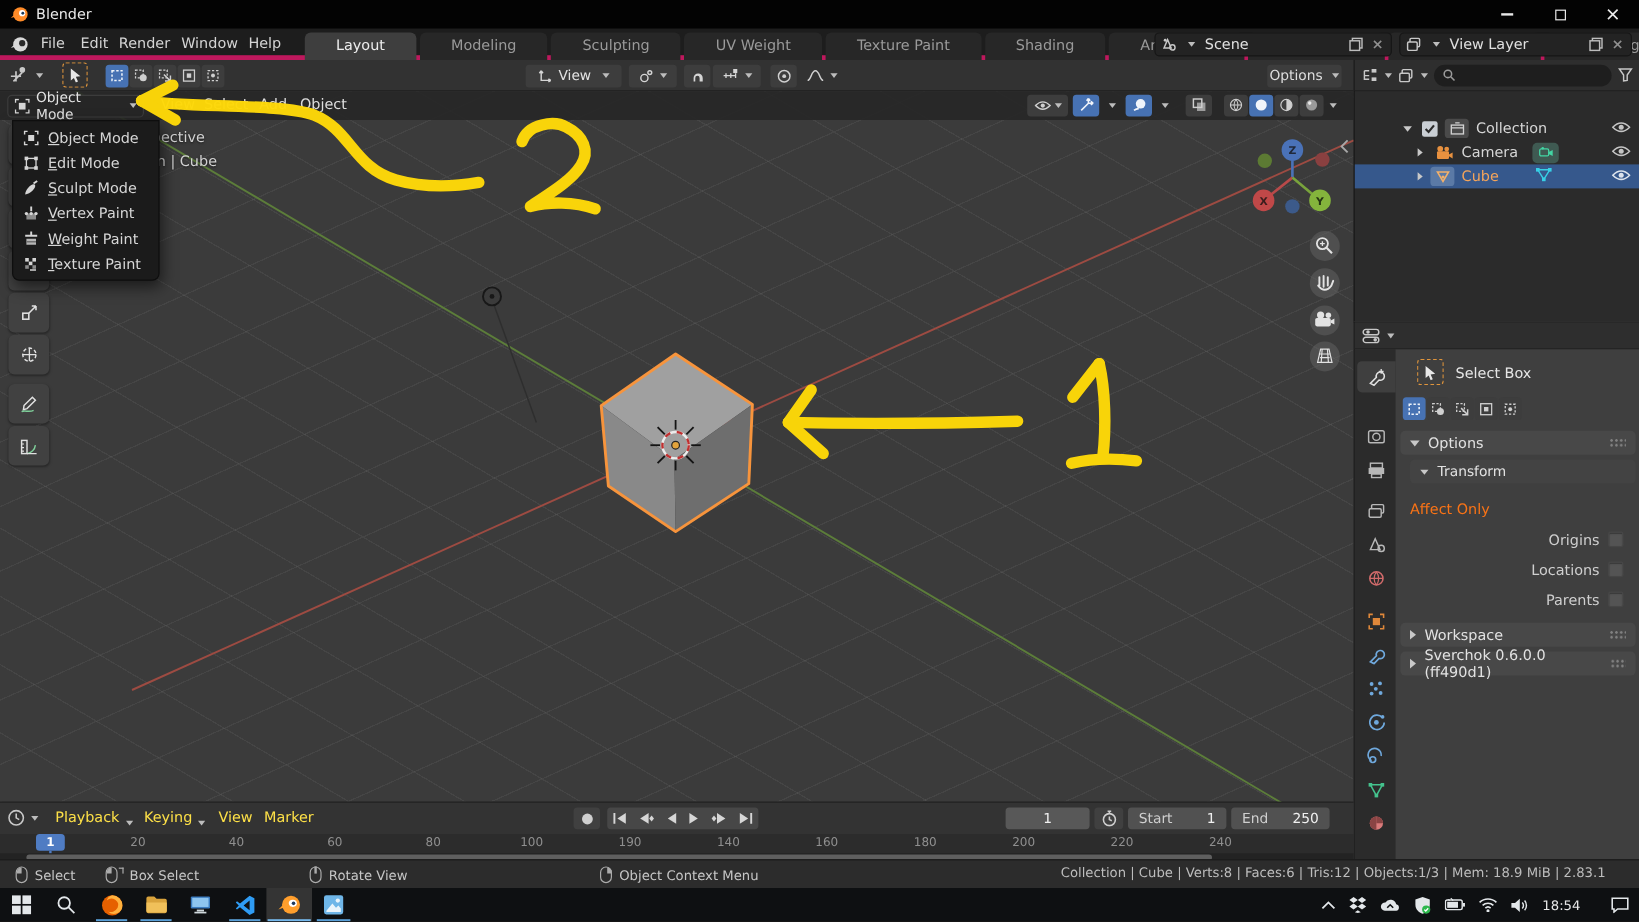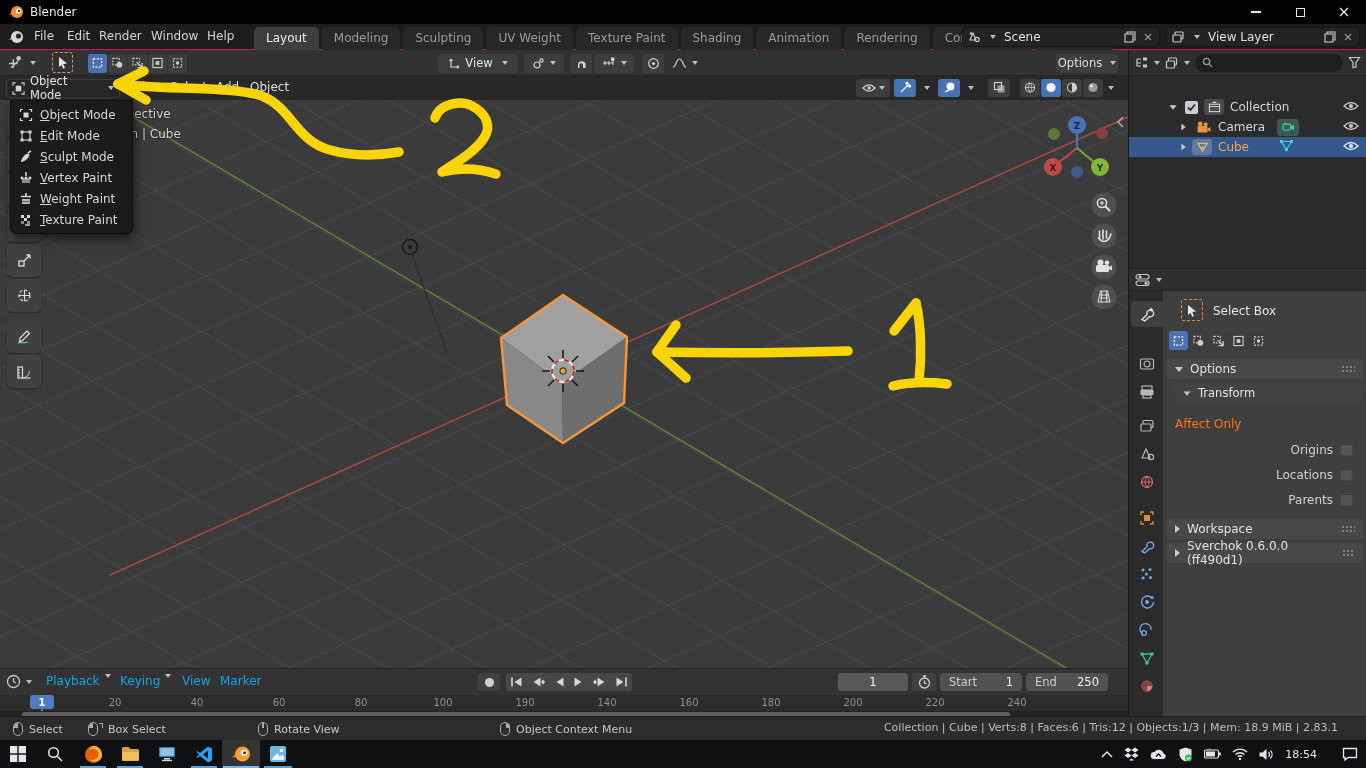--- a/index.html
+++ b/index.html
@@ -12,24 +12,24 @@
     border-top:4px solid #bdbdbd;display:inline-block;margin-left:5px;flex:0 0 auto}
   .tri-d{width:0;height:0;border-left:4px solid transparent;border-right:4px solid transparent;
     border-top:5px solid #c8c8c8;display:inline-block}
   .tri-r{width:0;height:0;border-top:4px solid transparent;border-bottom:4px solid transparent;
     border-left:5px solid #c8c8c8;display:inline-block}
   
   .titlebar{left:0;top:0;width:1366px;height:24px;background:#030303;display:flex;align-items:center}
   .title-text{margin-left:8px;font-size:12px;color:#e8e8e8}
   .winbtn{width:44px;height:24px;display:flex;align-items:center;justify-content:center}
   
-  .menubar{left:0;top:24px;width:1366px;height:26px;background:#1d1d1d;border-bottom:1px solid #be185d}
+  .menubar{left:0;top:24px;width:1366px;height:26px;background:#1d1d1d;border-bottom:4px solid #be185d}
   .menu-item{position:absolute;top:5px;font-size:12px;color:#d4d4d4;padding:0 3px}
   .tabs{position:absolute;left:254px;top:3px;display:flex;gap:3px;align-items:flex-end;height:23px}
-  .tab{padding:4px 12px 5px;background:#272727;color:#9a9a9a;border-radius:5px 5px 0 0;font-size:12px;white-space:nowrap}
+  .tab{padding:4px 26px 5px;background:#272727;color:#9a9a9a;border-radius:5px 5px 0 0;font-size:12px;white-space:nowrap}
   .tab.active{background:#3e3e3e;color:#ededed}
   .tab.addtab{padding:4px 8px 5px;color:#bdbdbd;background:transparent}
   .selector{position:absolute;top:3px;height:20px;background:#232323;border:1px solid #161616;border-radius:4px;display:flex;align-items:center;padding:0 4px;gap:4px}
   .selector .name{flex:1;font-size:12px;color:#e0e0e0;padding-left:4px}
   .mini-ic{width:14px;height:14px;flex:0 0 auto}
   
   .toolrow{left:0;top:50px;width:1128px;height:26px;background:#323232;border-bottom:1px solid #232323}
   .tile{height:19px;background:#3d3d3d;border-radius:3px;display:flex;align-items:center;justify-content:center;padding:0 4px}
   .tile.blue{background:#4772b3}
   .dashedbtn{width:21px;height:21px;border:1px dashed #e0953c;border-radius:3px;display:flex;align-items:center;justify-content:center}
@@ -64,21 +64,21 @@
   .dd-item .fl{display:inline-block}
   .fl::first-letter{text-decoration:underline}
   .toolbar{position:absolute;left:7px;top:28px;width:36px;z-index:10;display:flex;flex-direction:column;gap:2px}
   .toolbtn{width:34px;height:33px;background:#414141;border-radius:5px;display:flex;align-items:center;justify-content:center;box-shadow:0 1px 2px rgba(0,0,0,.35)}
   .toolbtn.gap{margin-top:6px}
   .vp-right{position:absolute;right:10px;top:2.5px;display:flex;align-items:center;gap:4px;z-index:21}
   .vp-right .tile{height:18px}
   svg text{font-family:"DejaVu Sans",sans-serif}
   
   .timeline{left:0;top:668px;width:1128px;height:48px;background:#333333;border-top:1px solid #222}
-  .tl-menu{position:absolute;top:5px;font-size:12px;color:#0ea5e9;display:flex;align-items:flex-start}
+  .tl-menu{position:absolute;top:5px;font-size:12px;color:#fde047;display:flex;align-items:flex-end}
   .tl-field{position:absolute;top:4px;height:18px;border-radius:3px;display:flex;align-items:center;font-size:11.5px}
   .ruler{position:absolute;left:0;top:26px;width:1128px;height:16px;background:#2c2c2c}
   .tick{position:absolute;top:2px;width:30px;text-align:center;font-size:10px;color:#8f8f8f}
   .playhead{position:absolute;left:30px;top:0;width:24px;height:14px;background:#4f7cc3;border-radius:3px;color:#fff;font-size:10px;font-weight:bold;display:flex;align-items:center;justify-content:center}
   .scrolltrack{position:absolute;left:0;top:42px;width:1128px;height:6px;background:#232323}
   .scrollthumb{position:absolute;left:22px;top:0.5px;width:988px;height:5px;background:#5f5f5f;border-radius:3px}
   
   .statusbar{left:0;top:716px;width:1366px;height:24px;background:#2c2c2c;border-top:1px solid #1a1a1a}
   .hint{position:absolute;top:0;height:24px;display:flex;align-items:center;gap:6px;font-size:11px;color:#c6c6c6}
   .mouse{width:10px;height:14px;border:1.5px solid #ababab;border-radius:5px;position:relative}

